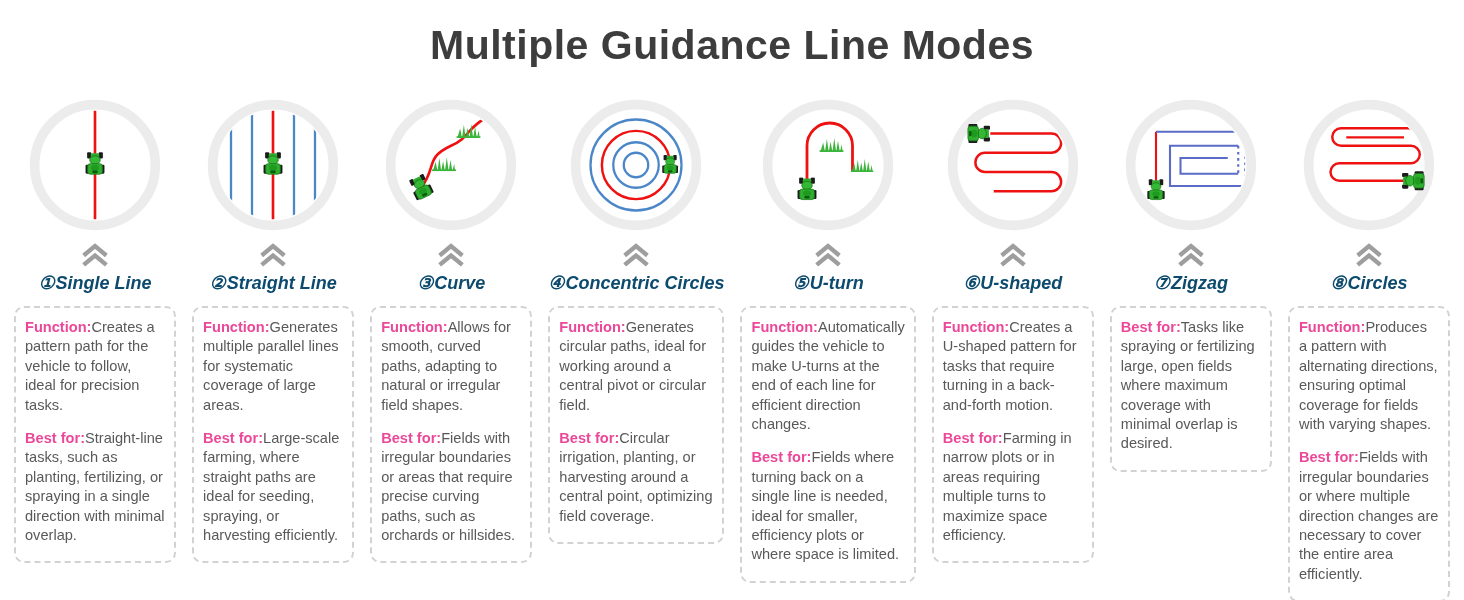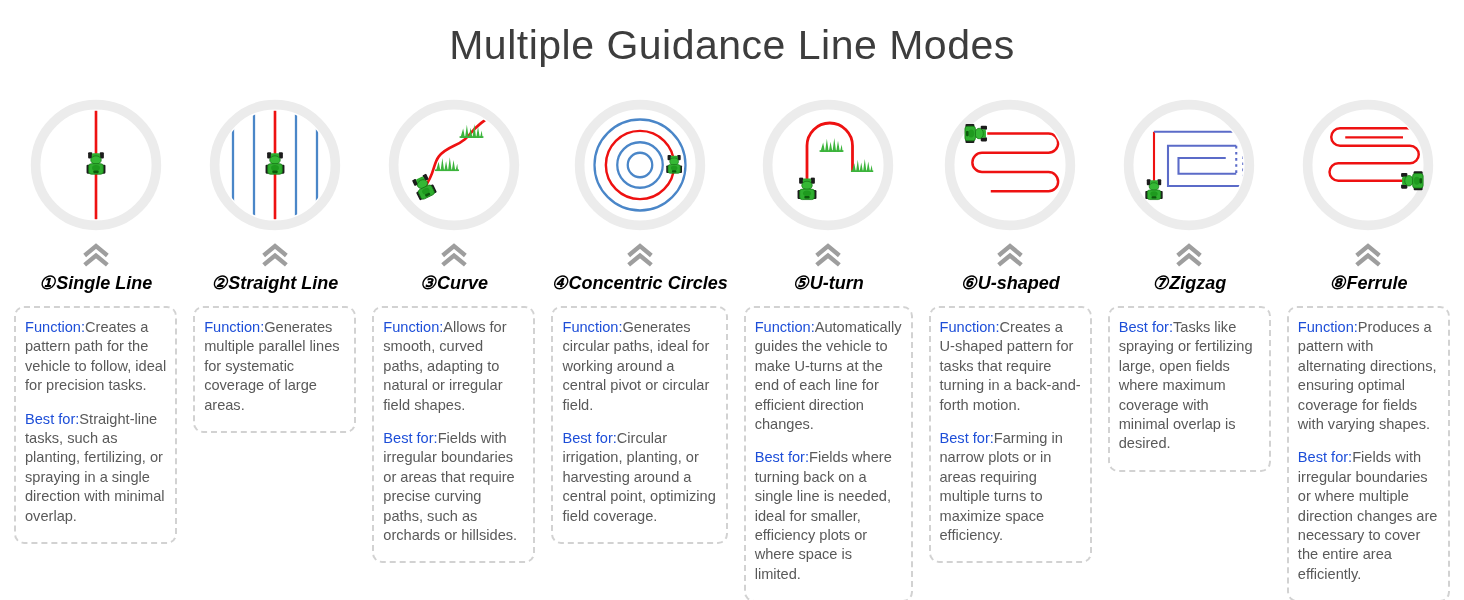--- a/index.html
+++ b/index.html
@@ -7,55 +7,55 @@
   body {
     width: 1464px;
     height: 600px;
     font-family: "Liberation Sans", sans-serif;
     overflow: hidden;
   }
   .page { width: 1464px; padding: 22px 14px 0; }
   .title {
     text-align: center;
     font-size: 41px;
-    font-weight: 400;
+    font-weight: 700;
     color: #3d3d3d;
     letter-spacing: 0.5px;
     margin-bottom: 26px;
   }
   .grid {
     display: grid;
     grid-template-columns: repeat(8, 1fr);
     column-gap: 16px;
     align-items: start;
   }
   .col { display: flex; flex-direction: column; align-items: center; }
   .circle-wrap { width: 140px; height: 140px; }
   .circle-wrap svg { width: 140px; height: 140px; display: block; }
   .chev { margin: 7px 0 4px; height: 26px; }
   .mode-label {
     font-size: 18px;
     font-weight: 800;
     font-style: italic;
-    color: #000000;
+    color: #0c4a6e;
     white-space: nowrap;
     margin-bottom: 12px;
   }
   .mode-label .num { font-style: italic; margin-right: 1px; }
   .card {
     width: 100%;
     border: 2px dashed #d2d2d2;
     border-radius: 10px;
     padding: 10px 9px 16px;
     font-size: 14.6px;
     line-height: 1.33;
     color: #595959;
     text-align: left;
   }
-  .card b { color: #1d4ed8; font-weight: 400; }
+  .card b { color: #ec4899; font-weight: 700; }
   .card p + p { margin-top: 14px; }
   .hidden-defs { position: absolute; width: 0; height: 0; overflow: hidden; }
 </style>
 </head>
 <body>
 
 <svg class="hidden-defs" aria-hidden="true">
   <defs>
     <clipPath id="circleClip" clipPathUnits="userSpaceOnUse">
         <circle cx="80" cy="80" r="62"></circle>
@@ -120,20 +120,21 @@
           </g>
           <use href="#tractor" x="68" y="65" width="24" height="27"></use>
         </svg>
       </div>
       <div class="chev"><svg width="34" height="26" viewBox="0 0 36 27">
             <use href="#chevrons"></use>
           </svg></div>
       <h3 class="mode-label"><span class="num">②</span><span>Straight Line</span></h3>
       <div class="card">
         <p><b>Function:</b><span>Generates multiple parallel lines for systematic coverage of large areas.</span></p>
+        <p><b>Best for:</b><span>Large-scale farming, where straight paths are ideal for seeding, spraying, or harvesting efficiently.</span></p>
       </div>
     </section>
 
     <section class="col">
       <div class="circle-wrap">
         <svg viewBox="0 0 160 160">
           <circle cx="80" cy="80" r="69" fill="#ffffff" stroke="#ececec" stroke-width="11"></circle>
           <g clip-path="url(#circleClip)">
             <path d="M46,106 C64,82 50,72 80,58 C104,47 94,40 126,22" fill="none" stroke="#ee1111" stroke-width="3"></path>
           </g>
@@ -254,21 +255,21 @@
             <path d="M138,38 H48 a10,10 0 0 0 0,20 H128 a10,10 0 0 1 0,20 H46 a10,10 0 0 0 0,20 H124" fill="none" stroke="#ee1111" stroke-width="2.8"></path>
           </g>
           <g transform="rotate(-90 131 98)">
               <use href="#tractor" x="119" y="84.5" width="24" height="27"></use>
             </g>
         </svg>
       </div>
       <div class="chev"><svg width="34" height="26" viewBox="0 0 36 27">
             <use href="#chevrons"></use>
           </svg></div>
-      <h3 class="mode-label"><span class="num">⑧</span><span>Ferrule</span></h3>
+      <h3 class="mode-label"><span class="num">⑧</span><span>Circles</span></h3>
       <div class="card">
         <p><b>Function:</b><span>Produces a pattern with alternating directions, ensuring optimal coverage for fields with varying shapes.</span></p>
         <p><b>Best for:</b><span>Fields with irregular boundaries or where multiple direction changes are necessary to cover the entire area efficiently.</span></p>
       </div>
     </section>
 
   </div>
 </div>
 
 </body></html>

